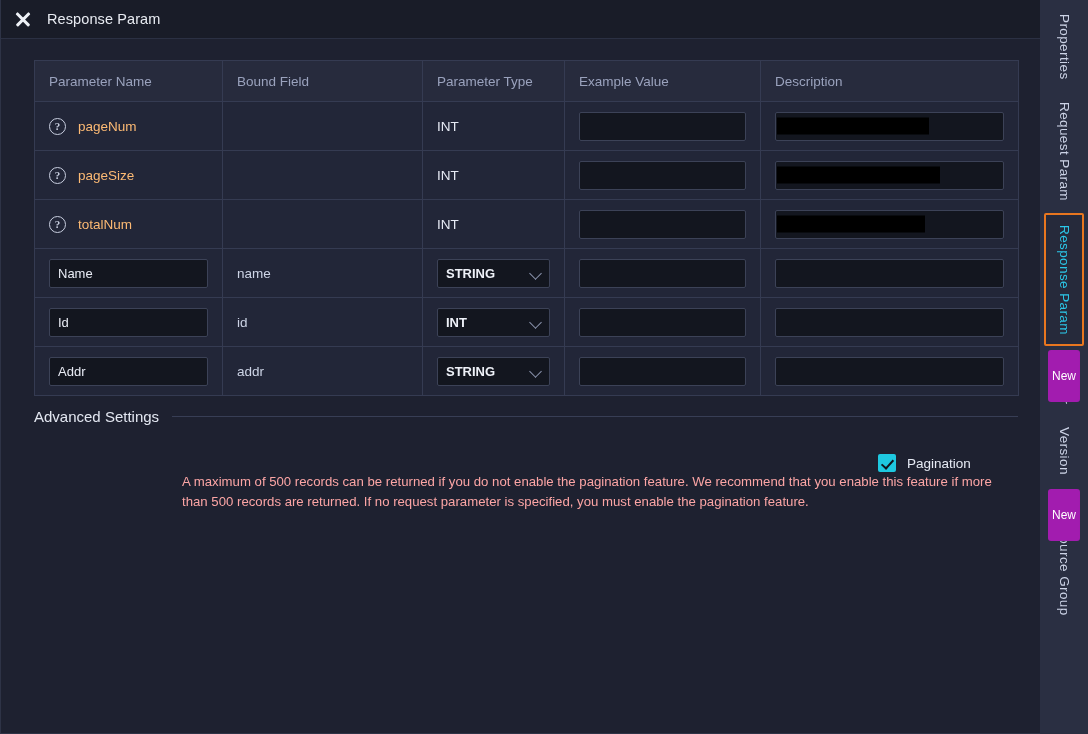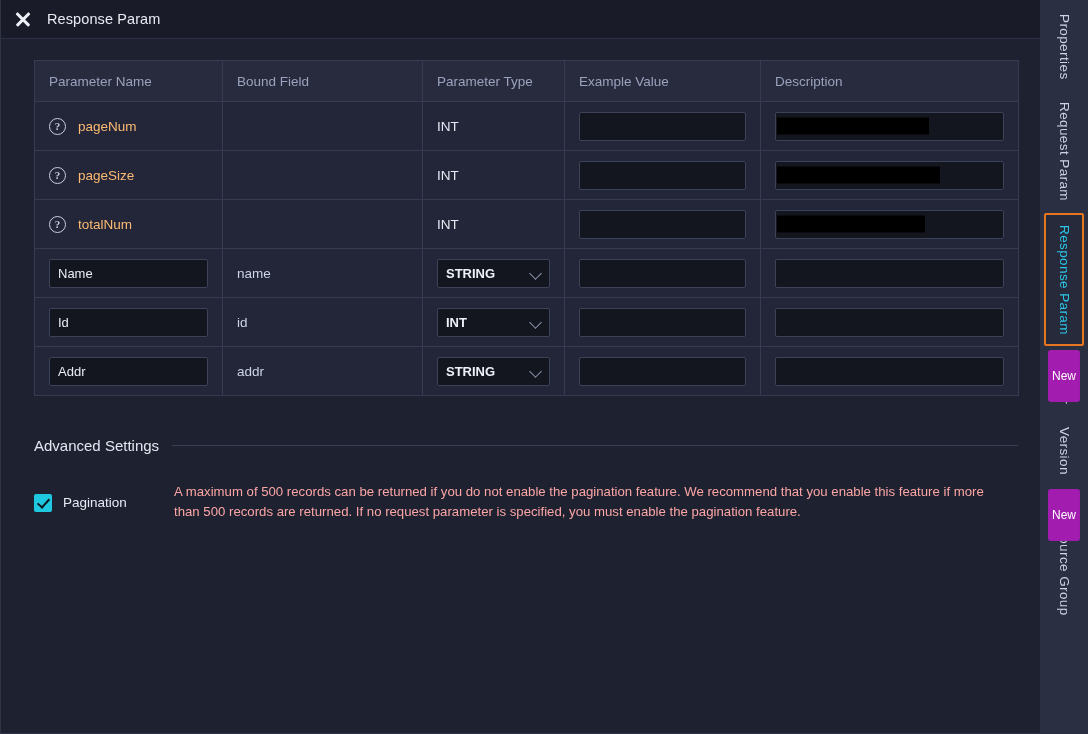--- a/index.html
+++ b/index.html
@@ -176,40 +176,41 @@
     right: 9px;
     top: 9px;
     width: 9px; height: 9px;
     border-right: 1.6px solid #8d96b0;
     border-bottom: 1.6px solid #8d96b0;
     transform: rotate(45deg);
   }
 
   
   .adv {
-    margin-top: 41px;
+    margin-top: 12px;
     display: flex;
     align-items: center;
     gap: 13px;
   }
   .adv-title {
     font-size: 15px;
     color: #e3e7f1;
     white-space: nowrap;
   }
   .adv-rule {
     flex: 1;
     height: 1px;
     background: #383e55;
   }
 
   .pag-row {
     margin-top: 28px;
     display: flex;
-    align-items: center;
+    align-items: flex-end;
+    flex-direction: column;
   }
   .pag-left {
     width: 140px;
     display: flex;
     align-items: center;
     gap: 11px;
     padding-top: 1px;
     flex: none;
   }
   .checkbox {

